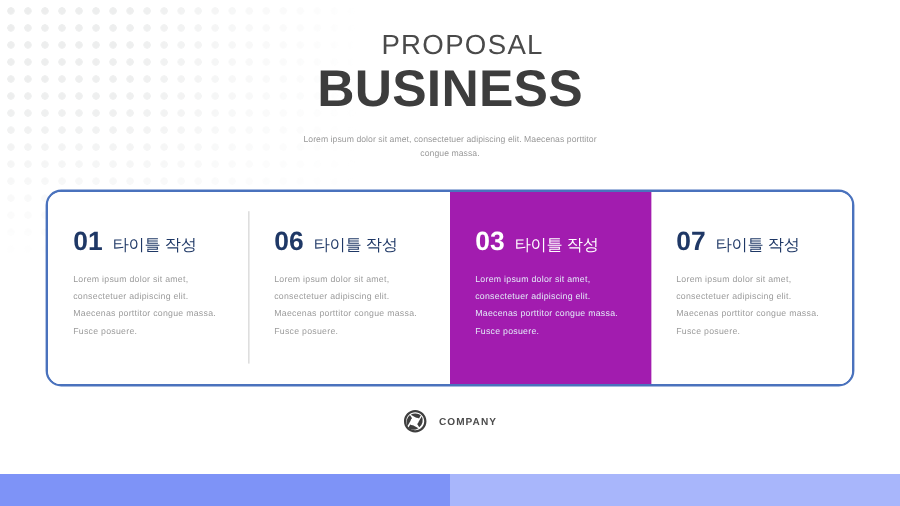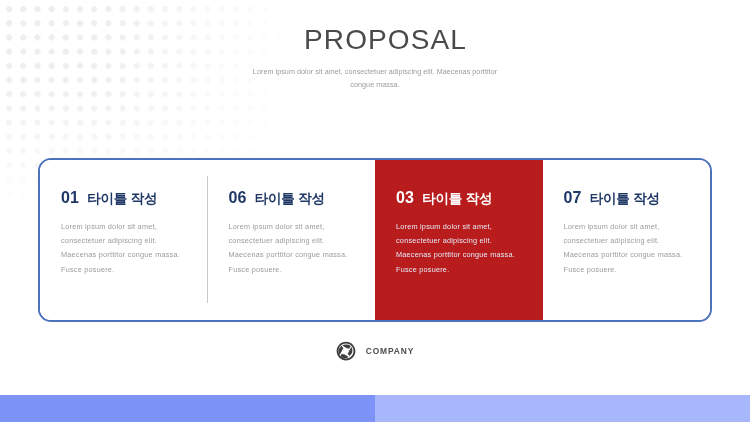--- a/index.html
+++ b/index.html
@@ -46,21 +46,21 @@
 
   
   .header {
     position: absolute;
     left: 0;
     top: 25px;
     width: 750px;
     text-align: center;
   }
   .title-kicker {
-    font-size: 28px;
+    font-size: 23px;
     letter-spacing: 1.1px;
     color: #4a4a4a;
     font-weight: 400;
     line-height: 1.05;
     margin: 0;
     padding-left: 21px;
   }
   .title-main {
     font-size: 43px;
     letter-spacing: 0.2px;
@@ -93,48 +93,48 @@
     overflow: hidden;
   }
   .card {
     position: relative;
     flex: 1 1 25%;
     box-sizing: border-box;
     padding: 30px 17px 0 21px;
     background: #ffffff;
   }
   .card.highlight {
-    background: #b91c1c;
+    background: #a21caf;
   }
   
   .card .divider {
     position: absolute;
     right: 0;
     top: 16px;
     bottom: 17px;
     width: 1px;
     background: #c9c9c9;
   }
   .card-head {
     display: flex;
     align-items: baseline;
     gap: 8px;
     margin: 0 0 14px 0;
     white-space: nowrap;
   }
   .card-num {
-    font-size: 16px;
+    font-size: 22px;
     font-weight: 700;
     color: #1f3866;
     letter-spacing: 0.2px;
     line-height: 1;
   }
   .card-title {
     font-size: 13.5px;
-    font-weight: 700;
+    font-weight: 400;
     color: #1f3866;
     letter-spacing: -0.2px;
     line-height: 1;
   }
   .card.highlight .card-num,
   .card.highlight .card-title {
     color: #ffffff;
   }
   .card-body {
     font-size: 7.3px;
@@ -193,20 +193,21 @@
 </style>
 </head>
 <body>
 
 <div class="slide">
 
   <div class="dot-pattern"></div>
 
   <div class="header">
     <div class="title-kicker">PROPOSAL</div>
+    <div class="title-main">BUSINESS</div>
     <div class="subtitle">Lorem ipsum dolor sit amet, consectetuer adipiscing elit. Maecenas porttitor congue massa.</div>
   </div>
 
   <div class="cards-frame">
 
     <div class="card">
       <div class="card-head">
         <span class="card-num">01</span>
         <span class="card-title">타이틀 작성</span>
       </div>

